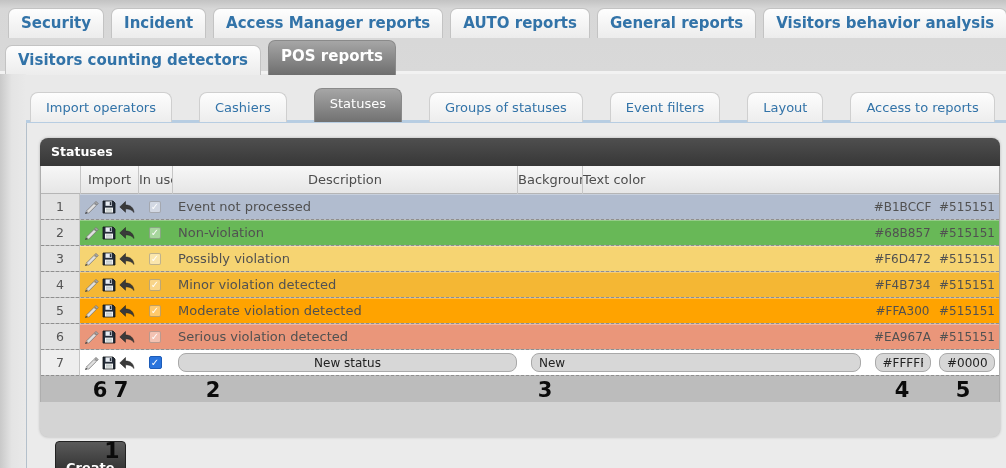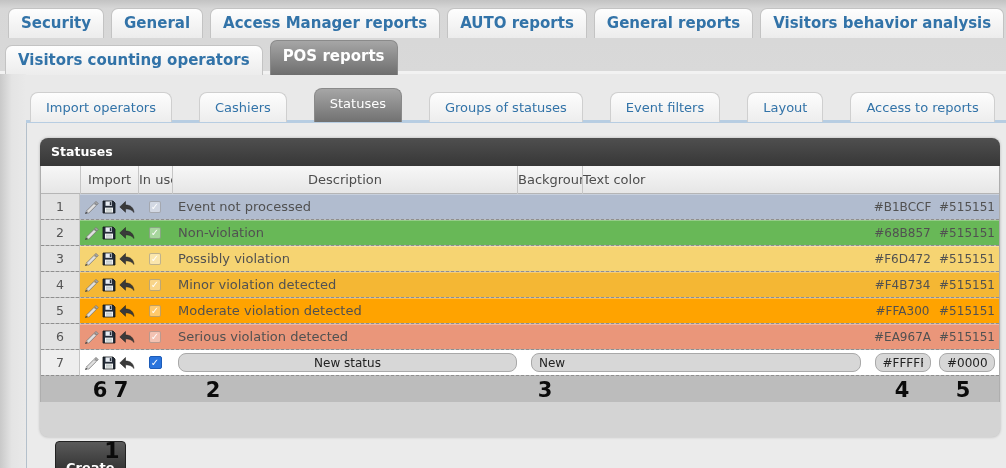--- a/index.html
+++ b/index.html
@@ -139,30 +139,30 @@
       <path d="M6.5,1.5 V5 C11.5,5 14.5,7.5 15,12.5 C12.5,9.5 10,8.8 6.5,8.8 V12.3 L0.8,6.9 Z" fill="#3a3a3a" stroke="#1e1e1e" stroke-width="0.5"></path>
     </g>
   </defs>
 </svg>
 
 <div class="tabs-area"></div>
 <div class="tabs-sep"></div>
 
 <div class="tab-row tab-row-1">
   <div class="tab">Security</div>
-  <div class="tab">General</div>
+  <div class="tab">Incident</div>
   <div class="tab">Access Manager reports</div>
   <div class="tab">AUTO reports</div>
   <div class="tab">General reports</div>
   <div class="tab">Visitors behavior analysis</div>
   <div class="tab">Incident manager</div>
 </div>
 
 <div class="tab-row tab-row-2">
-  <div class="tab">Visitors counting operators</div>
+  <div class="tab">Visitors counting detectors</div>
   <div class="tab active">POS reports</div>
 </div>
 
 <div class="left-gutter"></div>
 
 <div class="subtab-row">
   <div class="subtab">Import operators</div>
   <div class="subtab">Cashiers</div>
   <div class="subtab active">Statuses</div>
   <div class="subtab">Groups of statuses</div>

